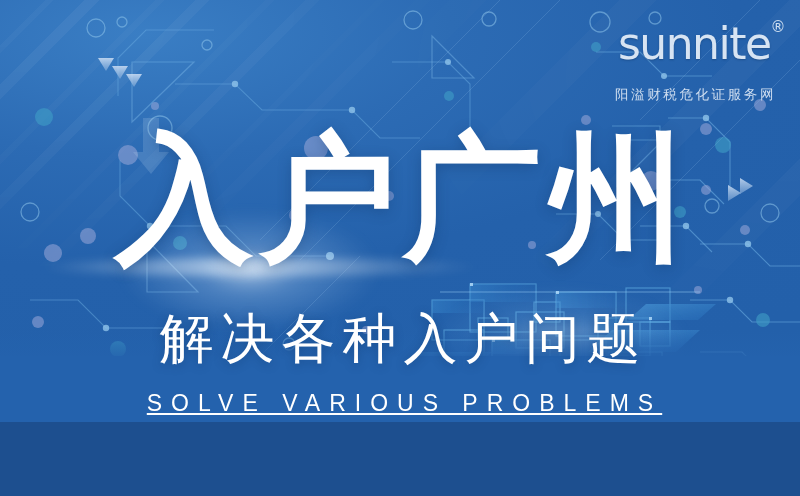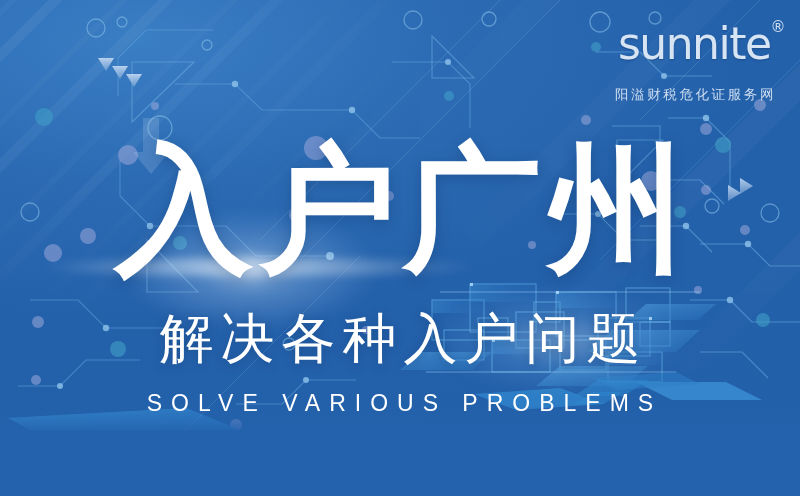--- a/index.html
+++ b/index.html
@@ -9,21 +9,21 @@
     background: #1d4f8f;
   }
   body {
     font-family: "Liberation Sans", "DejaVu Sans", sans-serif;
   }
 
   
   #banner {
     position: relative;
     width: 800px;
-    height: 496px;
+    height: 422px;
     overflow: hidden;
     background: #2461ab;
     user-select: none;
   }
 
   .layer {
     position: absolute;
     inset: 0;
     pointer-events: none;
   }
@@ -174,21 +174,21 @@
   #headline {
     position: absolute;
     left: 0;
     right: 0;
     top: 140px;
     text-align: center;
     z-index: 30;
   }
   #headline-text {
     display: inline-block;
-    font-family: Liberation Sans, sans-serif;
+    font-family: Liberation Mono, monospace;
     font-size: 138px;
     font-weight: 700;
     line-height: 1;
     color: #ffffff;
     letter-spacing: 6px;
     text-indent: 6px;
     text-shadow: 0 3px 14px rgba(12,46,92,0.30);
   }
 
   
@@ -221,20 +221,21 @@
   }
   #tagline-text {
     display: inline-block;
     font-family: "Liberation Sans", "DejaVu Sans", sans-serif;
     font-size: 23px;
     font-weight: 400;
     line-height: 1;
     color: #ffffff;
     letter-spacing: 9px;
     text-indent: 9px;
+    text-decoration: underline;
   }
 </style>
 </head>
 <body>
 
 <div id="banner">
 
   <div class="layer" id="bg-base"></div>
   <div class="layer" id="bg-streaks"></div>
   <div class="layer" id="bg-dotlines"></div>

